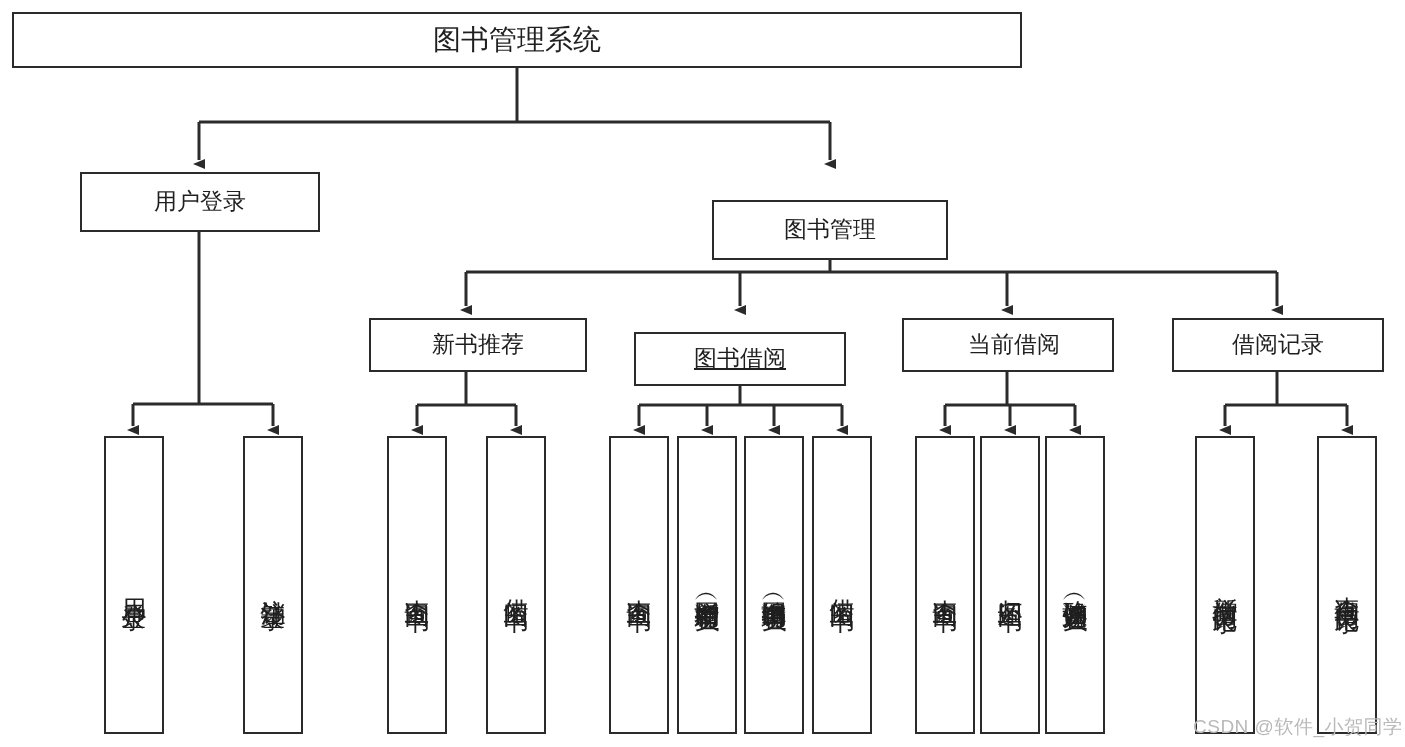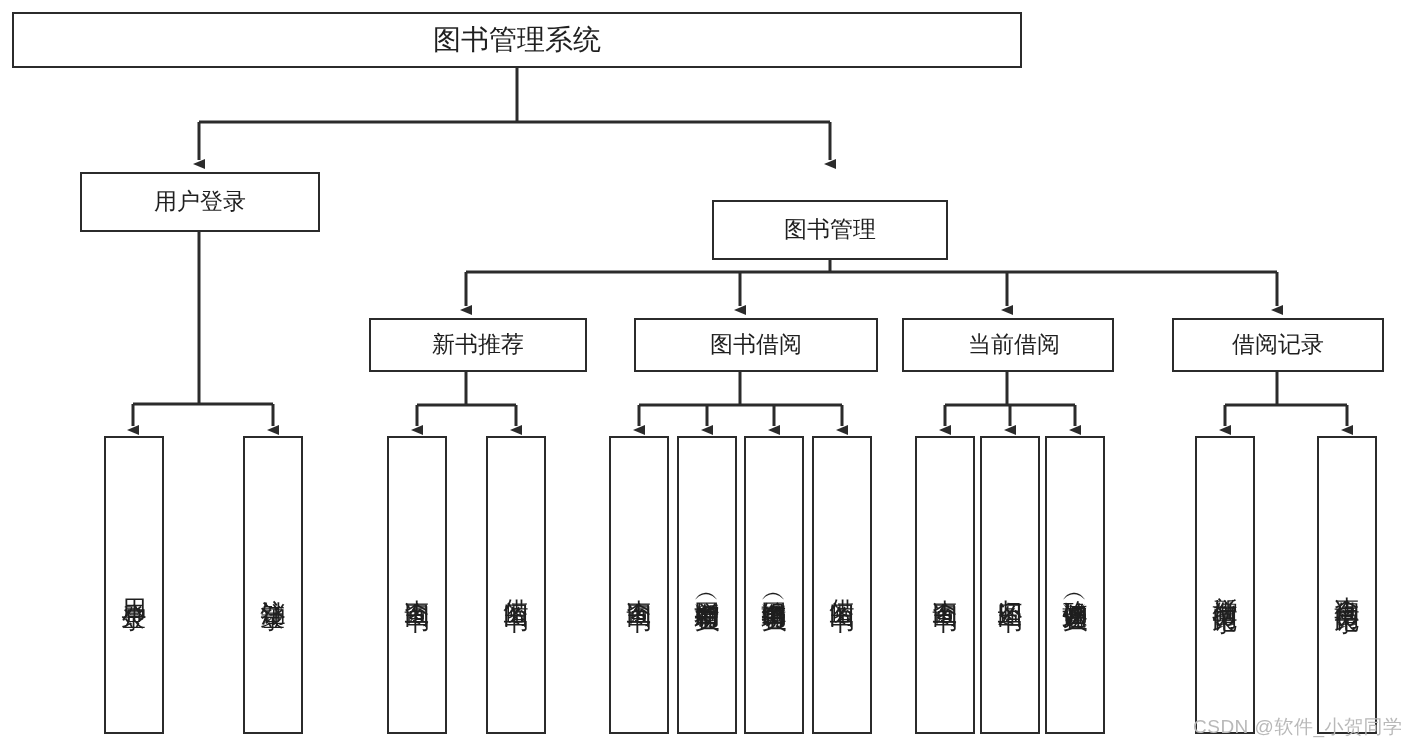--- a/index.html
+++ b/index.html
@@ -138,21 +138,21 @@
   <div class="node h" style="left:80px; top:172px; width:240px; height:60px;">
     <span class="label">用户登录</span>
   </div>
   <div class="node h" style="left:712px; top:172px; width:236px; height:60px;margin-top:28px;">
     <span class="label">图书管理</span>
   </div>
 
   <div class="node h" style="left:360px; top:318px; width:218px; height:54px;margin-left:9px;">
     <span class="label">新书推荐</span>
   </div>
-  <div class="node h" style="left:634px; top:318px; width:244px; height:54px;">
+  <div class="node h" style="left:634px; top:332px; width:212px; height:54px;text-decoration:underline;">
     <span class="label">图书借阅</span>
   </div>
   <div class="node h" style="left:902px; top:318px; width:212px; height:54px;padding-left:12px;">
     <span class="label">当前借阅</span>
   </div>
   <div class="node h" style="left:1172px; top:318px; width:212px; height:54px;">
     <span class="label">借阅记录</span>
   </div>
 
   <div class="node v" style="left:104px; top:436px; width:60px; height:298px;">

